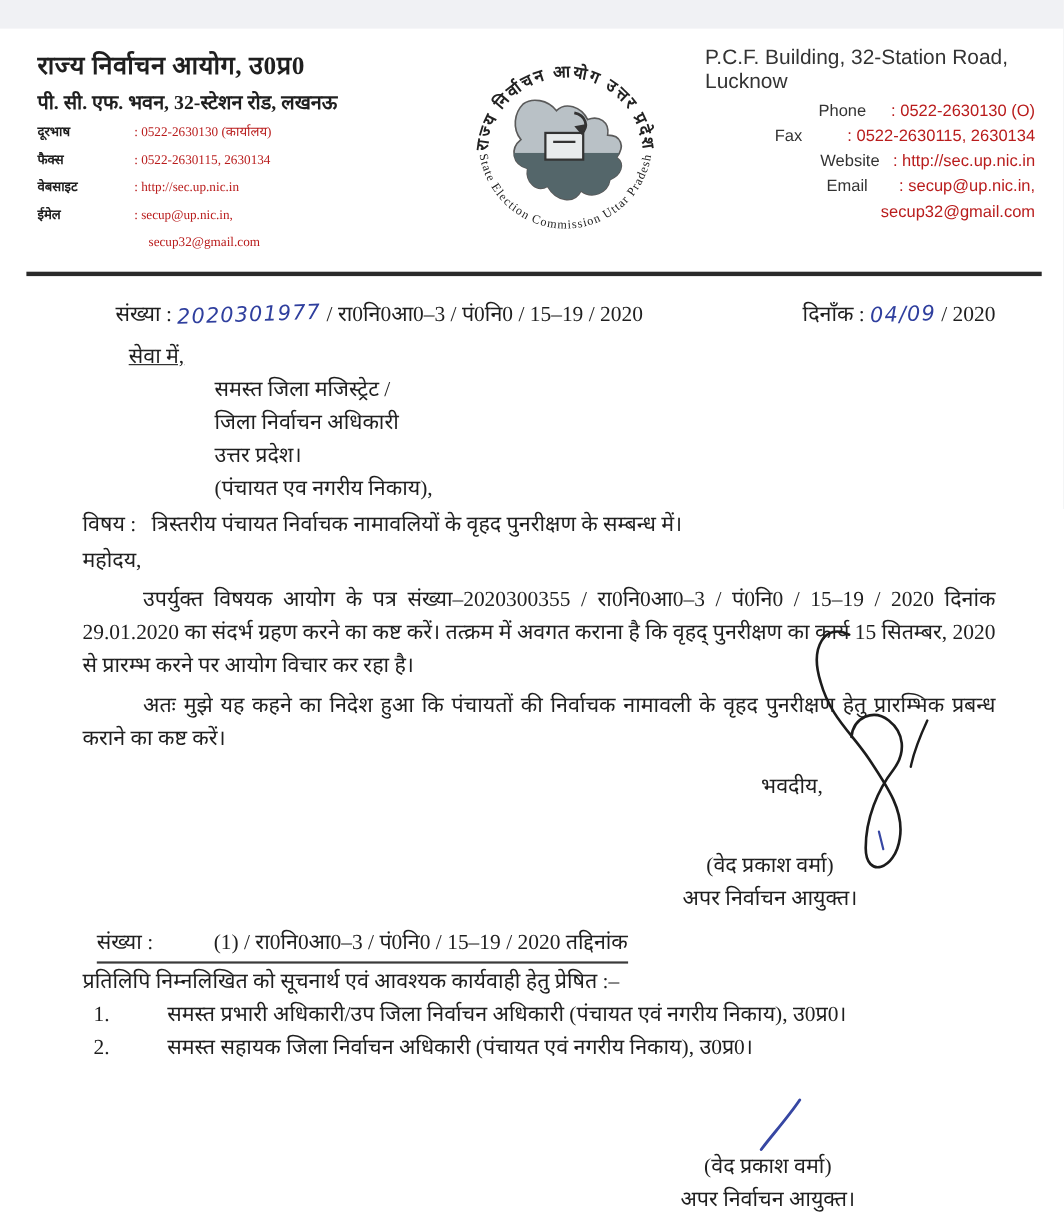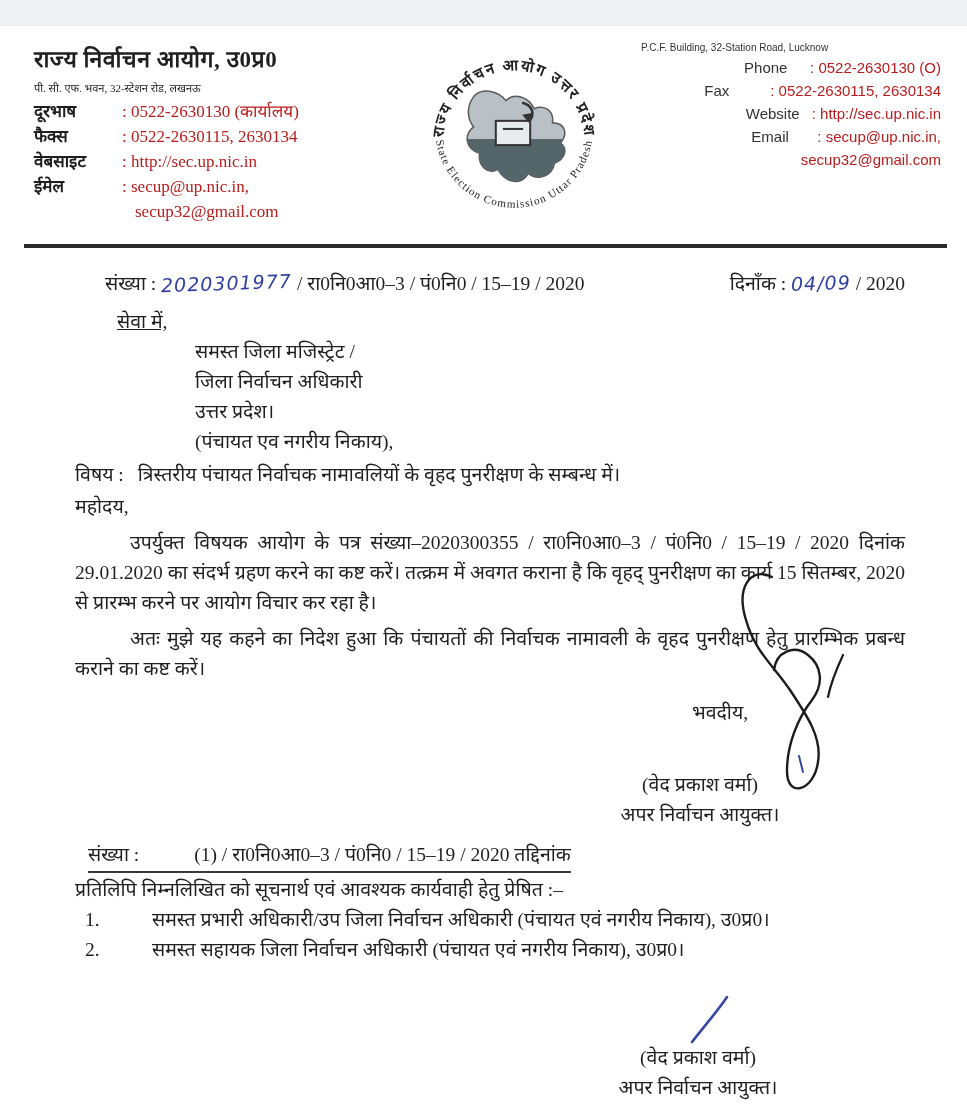--- a/index.html
+++ b/index.html
@@ -4,29 +4,29 @@
 <style>
   html,body{margin:0;padding:0;background:#e9eaec;}
   .page{position:relative;width:967px;height:1114px;margin:0 auto;background:#ffffff;
         font-family:"Liberation Serif","DejaVu Sans",serif;color:#1f1f1f;overflow:hidden;}
   .top-strip{height:26px;background:#f0f1f4;}
   
   .letterhead{display:flex;justify-content:space-between;align-items:flex-start;
               padding:16px 26px 0 34px;}
   .lh-left{width:352px;}
   .lh-left .lh-title{font-size:23px;font-weight:bold;letter-spacing:.5px;margin-bottom:6px;}
-  .lh-left .lh-addr{font-size:11px;font-weight:normal;margin-bottom:4px;}
-  .lh-row{display:flex;font-size:17px;line-height:25px;}
+  .lh-left .lh-addr{font-size:18px;font-weight:bold;margin-bottom:4px;}
+  .lh-row{display:flex;font-size:12px;line-height:25px;}
   .lh-row .lab{width:88px;font-weight:bold;flex:none;}
   .lh-row .val{color:#b91c1c;}
   .lh-row.cont .val{padding-left:13px;}
   .lh-seal{width:190px;flex:none;margin-top:2px;}
   .lh-right{width:300px;font-family:"Liberation Sans","DejaVu Sans",sans-serif;}
   .lh-right .lh-title{font-size:19.5px;font-weight:bold;margin-bottom:4px;color:#191919;}
-  .lh-right .lh-addr{font-size:10px;color:#333;margin-bottom:3px;}
+  .lh-right .lh-addr{font-size:19px;color:#333;margin-bottom:3px;}
   .lh-right .lh-row{font-size:15px;line-height:23px;color:#333;justify-content:flex-end;}
   .lh-right .lh-row .lab{width:66px;font-weight:normal;}
   .lh-right .lh-row.cont .val{padding-left:14px;}
   .rule{height:4px;background:#2a2a2a;margin:14px 20px 0 24px;}
   
   .bodyarea{padding:20px 62px 0 75px;font-size:19.5px;line-height:30px;}
   .ref-row{display:flex;justify-content:space-between;margin-left:30px;}
   .hand{font-family:"DejaVu Sans",sans-serif;font-style:italic;color:#2f3f9e;
         letter-spacing:1px;font-size:19px;display:inline-block;transform:rotate(-2deg);}
   .seva{margin-left:42px;margin-top:8px;text-decoration:underline;}

